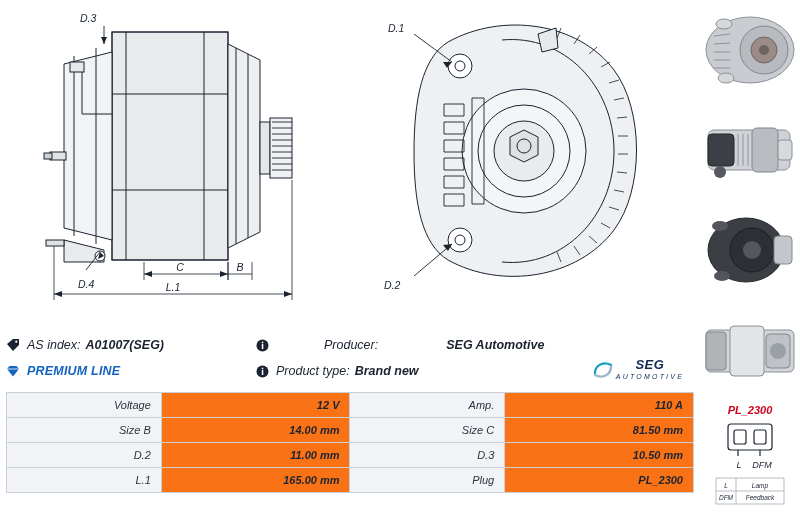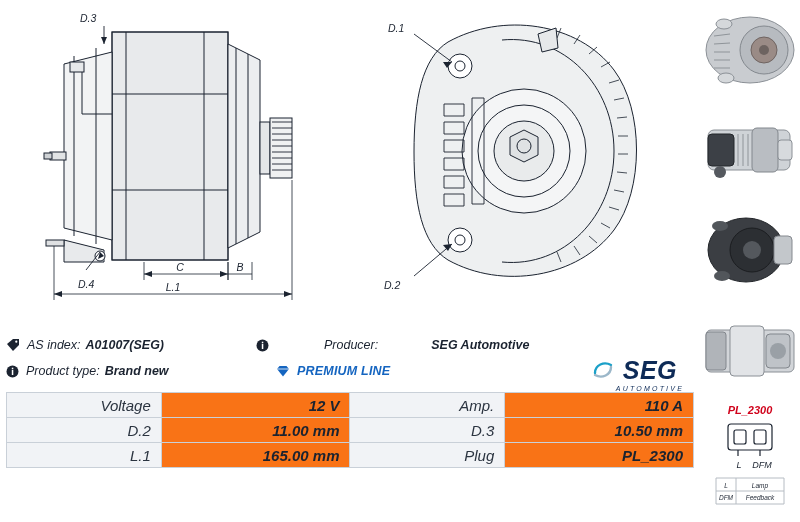--- a/index.html
+++ b/index.html
@@ -44,32 +44,32 @@
   .c3 { flex: 1; gap: 48px; }
   .info-icon { margin-right: 7px; display:inline-flex; align-items:center; }
   .info-text { font-size: 12.5px; color: #1b2330; white-space: nowrap; }
   .premium {
     font-size: 12.5px; font-weight: bold; color: #1565c0; letter-spacing: .2px;
   }
   .seg-logo {
     position: absolute; right: 16px; top: 30px; text-align: center;
   }
   .seg-logo .seg-word {
-    font-size: 25px; font-weight: bold; color: #0e2b57; letter-spacing: .5px; line-height: 1;
+    font-size: 13px; font-weight: bold; color: #0e2b57; letter-spacing: .5px; line-height: 1;
   }
   .seg-logo .seg-sub {
     font-size: 7px; color: #0e2b57; letter-spacing: 2.2px; margin-top: 2px;
   }
   .seg-swoosh { position:absolute; left: -24px; top: 1px; }
 
   
   .specs {
     position: absolute; left: 6px; top: 392px; width: 688px;
     border-collapse: collapse;
-    font-size: 15px;
+    font-size: 11px;
   }
   .specs td {
     border: 1px solid #c9d0d8;
     height: 25px; padding: 0 10px;
   }
   .specs td.label {
     width: 155px; text-align: right; background: #f1f3f6; color: #2b3440;
   }
   .specs td.value {
     width: 189px; text-align: right; background: #f97316; font-weight: bold; color: #1b2330;
@@ -345,65 +345,71 @@
       </div>
       <div class="info-col c3">
         <span class="info-icon">
           <svg width="13" height="13" viewBox="0 0 13 13">
             <circle cx="6.5" cy="6.5" r="6" fill="#1b2330"></circle>
             <rect x="5.8" y="5" width="1.5" height="5" fill="#ffffff"></rect>
             <rect x="5.8" y="2.7" width="1.5" height="1.6" fill="#ffffff"></rect>
           </svg>
         </span>
         <span class="info-text">Producer:</span>
-        <span class="info-text" style="margin-left:5px;font-weight:bold;">SEG Automotive</span>
+        <span class="info-text" style="margin-left:20px;font-weight:bold;">SEG Automotive</span>
       </div>
     </div>
 
     <div class="info-row">
+      <div class="info-col c1">
+        <span class="info-icon">
+          <svg width="14" height="14" viewBox="0 0 14 14">
+            <path d="M1 5 L3.5 2 L10.5 2 L13 5 L7 12.5 Z" fill="#1565c0"></path>
+            <path d="M1 5 L13 5" stroke="#ffffff" stroke-width="0.8"></path>
+          </svg>
+        </span>
+        <span class="premium">PREMIUM LINE</span>
+      </div>
       <div class="info-col c2">
         <span class="info-icon">
           <svg width="13" height="13" viewBox="0 0 13 13">
             <circle cx="6.5" cy="6.5" r="6" fill="#1b2330"></circle>
             <rect x="5.8" y="5" width="1.5" height="5" fill="#ffffff"></rect>
             <rect x="5.8" y="2.7" width="1.5" height="1.6" fill="#ffffff"></rect>
           </svg>
         </span>
         <span class="info-text">Product type:</span>
         <span class="info-text" style="margin-left:5px;font-weight:bold;">Brand new</span>
       </div>
-      <div class="info-col c1">
-        <span class="info-icon">
-          <svg width="14" height="14" viewBox="0 0 14 14">
-            <path d="M1 5 L3.5 2 L10.5 2 L13 5 L7 12.5 Z" fill="#1565c0"></path>
-            <path d="M1 5 L13 5" stroke="#ffffff" stroke-width="0.8"></path>
-          </svg>
-        </span>
-        <span class="premium">PREMIUM LINE</span>
-      </div>
       <div class="info-col c3"></div>
     </div>
 
     <div class="seg-logo">
       <svg class="seg-swoosh" width="22" height="22" viewBox="0 0 22 22">
         <path d="M3 14 C 3 6, 12 2, 19 6" fill="none" stroke="#1aa0c8" stroke-width="2.4" stroke-linecap="round"></path>
         <path d="M19 8 C 19 16, 10 20, 3 16" fill="none" stroke="#9bb7c9" stroke-width="2.4" stroke-linecap="round"></path>
       </svg>
       <div class="seg-word">SEG</div>
       <div class="seg-sub">AUTOMOTIVE</div>
     </div>
   </div>
 
   <table class="specs">
     <tbody>
       <tr>
         <td class="label">Voltage</td>
         <td class="value">12 V</td>
         <td class="label">Amp.</td>
         <td class="value">110 A</td>
+      </tr>
+      <tr>
+        <td class="label">Size B</td>
+        <td class="value">14.00 mm</td>
+        <td class="label">Size C</td>
+        <td class="value">81.50 mm</td>
       </tr>
       <tr>
         <td class="label">D.2</td>
         <td class="value">11.00 mm</td>
         <td class="label">D.3</td>
         <td class="value">10.50 mm</td>
       </tr>
       <tr>
         <td class="label">L.1</td>
         <td class="value">165.00 mm</td>

